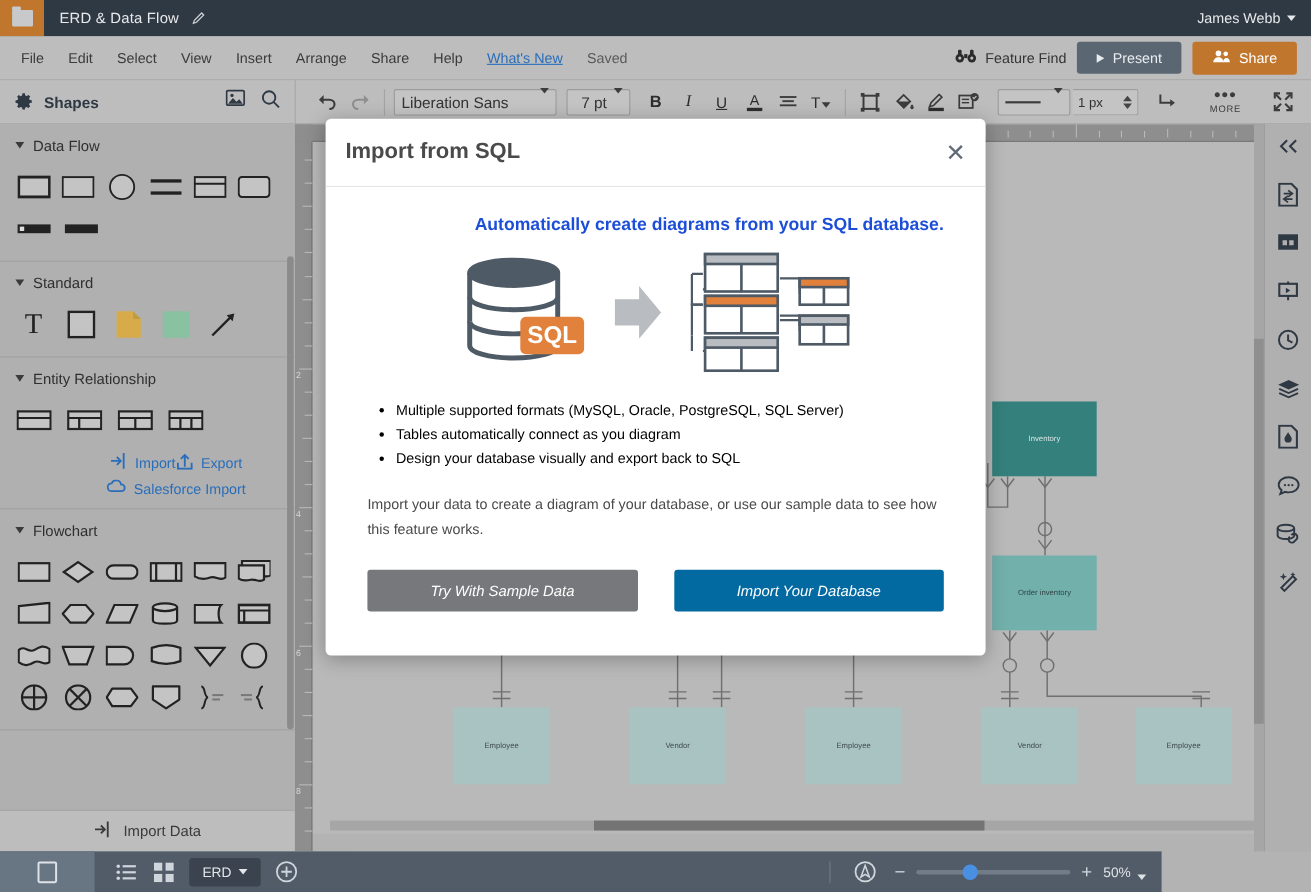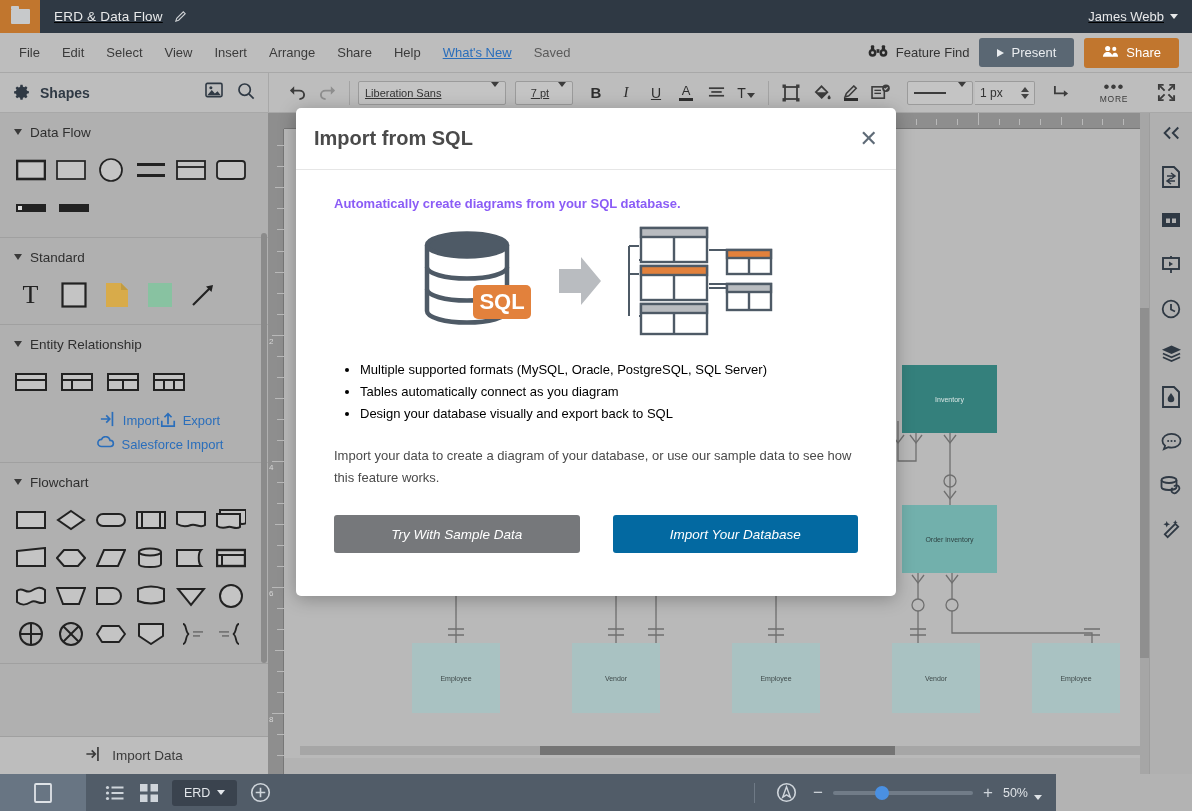--- a/index.html
+++ b/index.html
@@ -7,21 +7,21 @@
     width: 1192px; height: 811px;
     font-family: "Liberation Sans", sans-serif;
     overflow: hidden;
     background: #b3b3b3;
   }
   .app { position: relative; width: 1192px; height: 811px; }
 
   
   .titlebar {
     position: absolute; top: 0; left: 0; width: 1192px; height: 33px;
-    background: #2f3944; display: flex; align-items: center; text-decoration: underline;
+    background: #2f3944; display: flex; align-items: center;
   }
   .folder-badge {
     width: 40px; height: 33px; background: #c1762e;
     display: flex; align-items: center; justify-content: center;
   }
   .folder-glyph {
     width: 19px; height: 15px; background: #c7c9cb; border-radius: 1px;
     position: relative;
   }
   .folder-glyph::before {
@@ -86,22 +86,22 @@
     border-bottom: 1px solid #a8a8a8; border-left: 1px solid #a8a8a8;
   }
   .tb-icon {
     width: 28px; height: 28px; display: flex; align-items: center; justify-content: center;
     color: #3c3c3c; cursor: pointer; flex: none;
   }
   .tb-icon.disabled { color: #8e8e8e; }
   .tb-sep { width: 1px; height: 24px; background: #a3a3a3; margin: 0 6px; flex: none; }
   .tb-select {
     height: 24px; background: #c4c4c4; border: 1px solid #9b9b9b; border-radius: 2px;
-    display: flex; align-items: center; padding: 0 6px; font-size: 11px; color: #333;
-    cursor: pointer; flex: none; text-decoration: underline;
+    display: flex; align-items: center; padding: 0 6px; font-size: 14px; color: #333;
+    cursor: pointer; flex: none;
   }
   .tb-select .lbl { white-space: nowrap; }
   .tb-select .cd { margin-left: auto; padding-left: 10px; }
   .font-select { width: 148px; }
   .size-select { width: 58px; justify-content: center; }
   .size-select .lbl { flex:1; text-align:center; }
   .line-select { width: 66px; }
   .px-box {
     height: 24px; width: 60px; background: #c4c4c4; border: 1px solid #9b9b9b; border-left: none;
     display: flex; align-items: center; padding: 0 5px; font-size: 12px; color: #333; flex:none;
@@ -217,21 +217,21 @@
     background: #fff; border-radius: 5px; box-shadow: 0 3px 18px rgba(0,0,0,.28);
     overflow: hidden;
   }
   .modal-head {
     height: 62px; display: flex; align-items: center; padding: 0 18px;
     border-bottom: 1px solid #e6e6e6;
   }
   .modal-title { font-size: 20px; font-weight: bold; color: #4a4a4a; }
   .modal-close { margin-left: auto; color: #5f6b77; font-size: 22px; line-height: 1; cursor: pointer; }
   .modal-body { padding: 26px 38px 0 38px; }
-  .modal-sub { text-align: left; font-size: 13px; font-weight: bold; color: #8b5cf6; }
+  .modal-sub { text-align: right; font-size: 16px; font-weight: bold; color: #1d4ed8; }
   .modal-art { display: flex; align-items: center; justify-content: center; margin-top: 16px; height: 112px; }
   .modal-bullets { margin: 20px 0 0 18px; }
   .modal-bullets li { font-size: 13px; color: #000000; line-height: 22px; margin-left: 8px; }
   .modal-para { font-size: 13px; color: #4a4a4a; line-height: 22px; margin-top: 20px; }
   .modal-actions { display: flex; gap: 33px; margin-top: 26px; font-style: italic; }
   .mbtn {
     flex: 1; height: 38px; border-radius: 3px; display: flex; align-items: center;
     justify-content: center; font-size: 13.5px; color: #fff; cursor: pointer;
   }
   .mbtn.grey { background: #76787b; }

